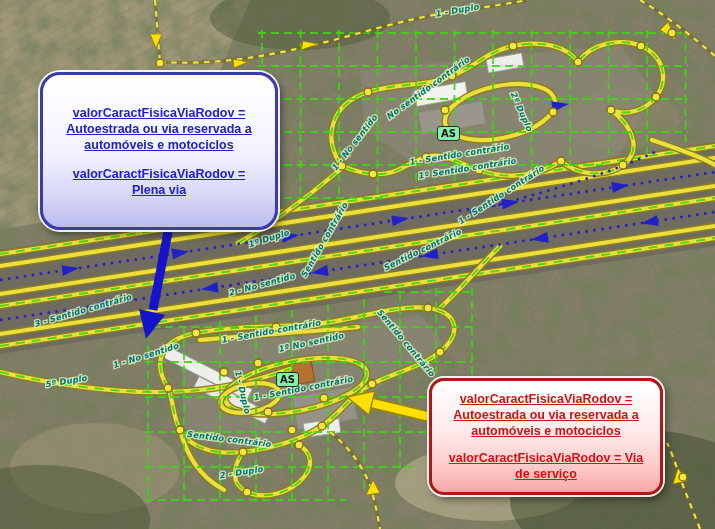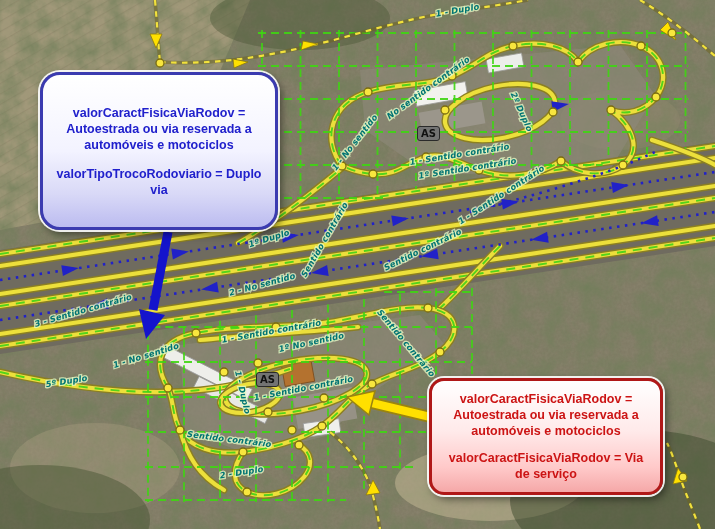--- a/index.html
+++ b/index.html
@@ -25,31 +25,31 @@
   .node{fill:var(--node-yellow);stroke:#7a6c10;stroke-width:1.3}
   .hwarrow{fill:var(--hw-blue)}
   .ylarrow{fill:var(--arrow-yellow);stroke:#8a7a10;stroke-width:.8}
   .maplabel{font:italic 700 8.3px "DejaVu Sans",sans-serif;fill:var(--label-teal);
     text-anchor:middle;paint-order:stroke;stroke:rgba(228,248,196,.78);stroke-width:2.6px;
     letter-spacing:.2px}
   
   .callout{position:absolute;box-sizing:border-box;border-radius:20px;
     display:flex;flex-direction:column;justify-content:center;gap:13px;
     text-align:center;font-weight:bold;font-size:12.5px;line-height:1.28;
-    padding:10px 13px;z-index:5;}
+    padding:10px 13px;z-index:5;text-decoration:underline;}
   .callout-blue{left:40px;top:72px;width:238px;height:158px;
     border:3px solid var(--c-blue-border);color:var(--c-blue-text);
     background:linear-gradient(180deg,#ffffff 0%,#f3f3ff 50%,#d9d9f7 78%,#bcbcf0 100%);
     box-shadow:0 0 0 2px rgba(255,255,255,.9),3px 4px 8px rgba(0,0,0,.5);}
   .callout-red{left:429px;top:378px;width:234px;height:117px;border-radius:15px;
     border:3px solid var(--c-red-border);color:var(--c-red-text);gap:11px;
     background:linear-gradient(180deg,#ffffff 0%,#ffeaea 45%,#ffc9c9 78%,#f5a8a8 100%);
     box-shadow:0 0 0 2px rgba(255,255,255,.9),3px 4px 8px rgba(0,0,0,.5);}
-  .as-badge{position:absolute;background:#737373;border:1.5px solid #2a2a2a;border-radius:3px;
-    padding:0 3px;font:700 10px "DejaVu Sans",sans-serif;color:#111;z-index:4;line-height:13px;}
+  .as-badge{position:absolute;background:#86efac;border:1.5px solid #2a2a2a;border-radius:3px;
+    padding:0 3px;font:700 10px "DejaVu Sans",sans-serif;color:#111;z-index:4;line-height:13px;margin-left:20px;}
 </style>
 </head>
 <body>
 
 <div id="stage">
   <svg id="map" width="715" height="529" viewBox="0 0 715 529">
     <defs>
       <filter id="trees" x="0" y="0" width="100%" height="100%">
         <feTurbulence type="fractalNoise" baseFrequency="0.055 0.05" numOctaves="4" seed="11"></feTurbulence>
         <feColorMatrix type="matrix" values="0 0 0 0 0.16  0 0 0 0 0.21  0 0 0 0 0.10  0 0 0 1.6 -0.45"></feColorMatrix>
@@ -289,20 +289,20 @@
       <line x1="447" y1="421" x2="372" y2="403" stroke="var(--arrow-yellow)" stroke-width="8"></line>
       <polygon points="375,391 369,415 347,397" fill="var(--arrow-yellow)" stroke="#9a8410" stroke-width="1.5"></polygon>
     </g>
   </svg>
 
   <div class="as-badge" style="left:417px;top:126px">AS</div>
   <div class="as-badge" style="left:256px;top:372px">AS</div>
 
   <div class="callout callout-blue">
     <div>valorCaractFisicaViaRodov = Autoestrada ou via reservada a automóveis e motociclos</div>
-    <div>valorTipoTrocoRodoviario = Duplo via</div>
+    <div>valorCaractFisicaViaRodov = Plena via</div>
   </div>
 
   <div class="callout callout-red">
     <div>valorCaractFisicaViaRodov = Autoestrada ou via reservada a automóveis e motociclos</div>
     <div>valorCaractFisicaViaRodov = Via de serviço</div>
   </div>
 </div>
 
 </body></html>

